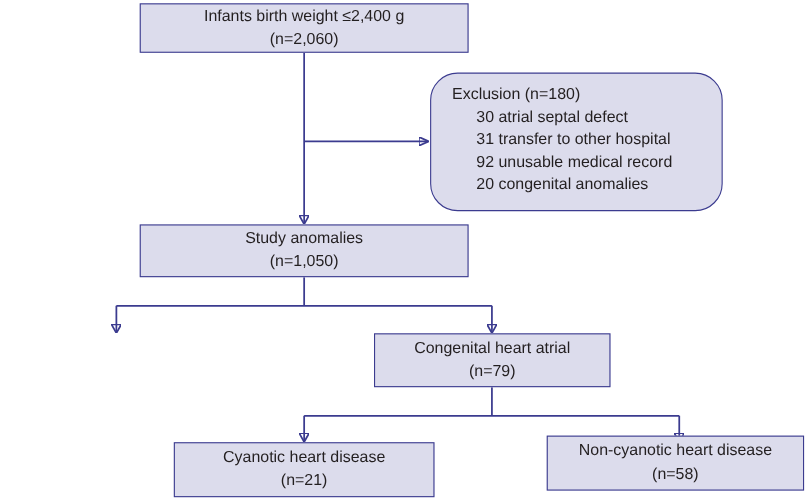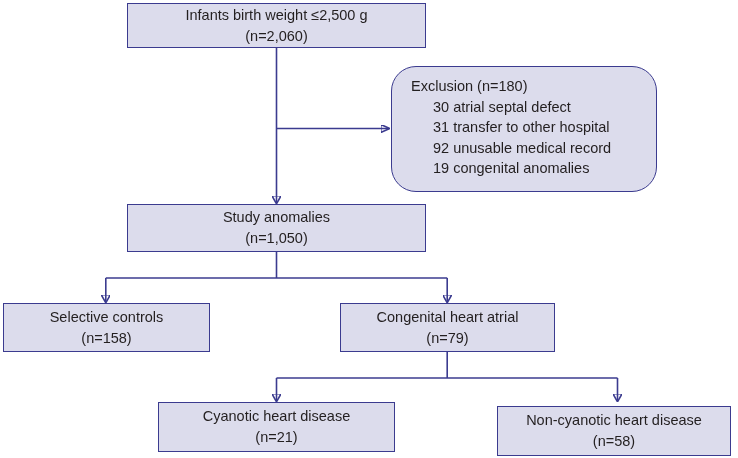--- a/index.html
+++ b/index.html
@@ -87,50 +87,46 @@
 
     <g>
       <line x1="447.2" y1="352" x2="447.2" y2="378"></line>
       <line x1="276.5" y1="378" x2="617.5" y2="378"></line>
       <line x1="276.5" y1="378" x2="276.5" y2="401" marker-end="url(#arrowDown)"></line>
       <line x1="617.5" y1="378" x2="617.5" y2="401" marker-end="url(#arrowDown)"></line>
     </g>
   </svg>
 
   <div class="node" style="left:127px; top:3px; width:299px; height:45px;">
-    <span class="line">Infants birth weight ≤2,500 g</span>
+    <span class="line">Infants birth weight ≤2,400 g</span>
     <span class="line">(n=2,060)</span>
   </div>
 
   <div class="node left-align" style="left:391px; top:66px; width:266px; height:126px;">
     <span class="line">Exclusion (n=180)</span>
     <span class="line indent">30 atrial septal defect</span>
     <span class="line indent">31 transfer to other hospital</span>
     <span class="line indent">92 unusable medical record</span>
-    <span class="line indent">19 congenital anomalies</span>
+    <span class="line indent">20 congenital anomalies</span>
   </div>
 
   <div class="node" style="left:127px; top:204px; width:299px; height:48px;">
     <span class="line">Study anomalies</span>
     <span class="line">(n=1,050)</span>
   </div>
 
-  <div class="node" style="left:3px; top:303px; width:207px; height:49px;">
-    <span class="line">Selective controls</span>
-    <span class="line">(n=158)</span>
-  </div>
 
   <div class="node" style="left:340px; top:303px; width:215px; height:49px;">
     <span class="line">Congenital heart atrial</span>
     <span class="line">(n=79)</span>
   </div>
 
   <div class="node" style="left:158px; top:402px; width:237px; height:50px;">
     <span class="line">Cyanotic heart disease</span>
     <span class="line">(n=21)</span>
   </div>
 
-  <div class="node" style="left:497px; top:406px; width:234px; height:50px;">
+  <div class="node" style="left:497px; top:396px; width:234px; height:50px;">
     <span class="line">Non-cyanotic heart disease</span>
     <span class="line">(n=58)</span>
   </div>
 
 </div>
 
 </body></html>

